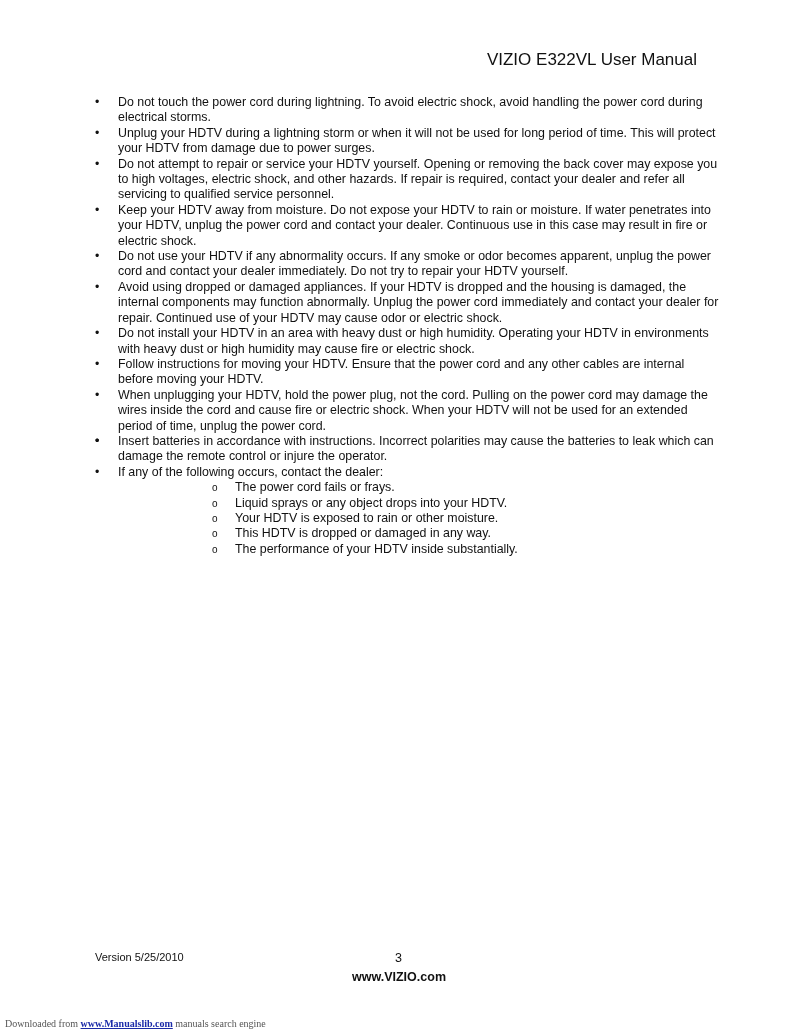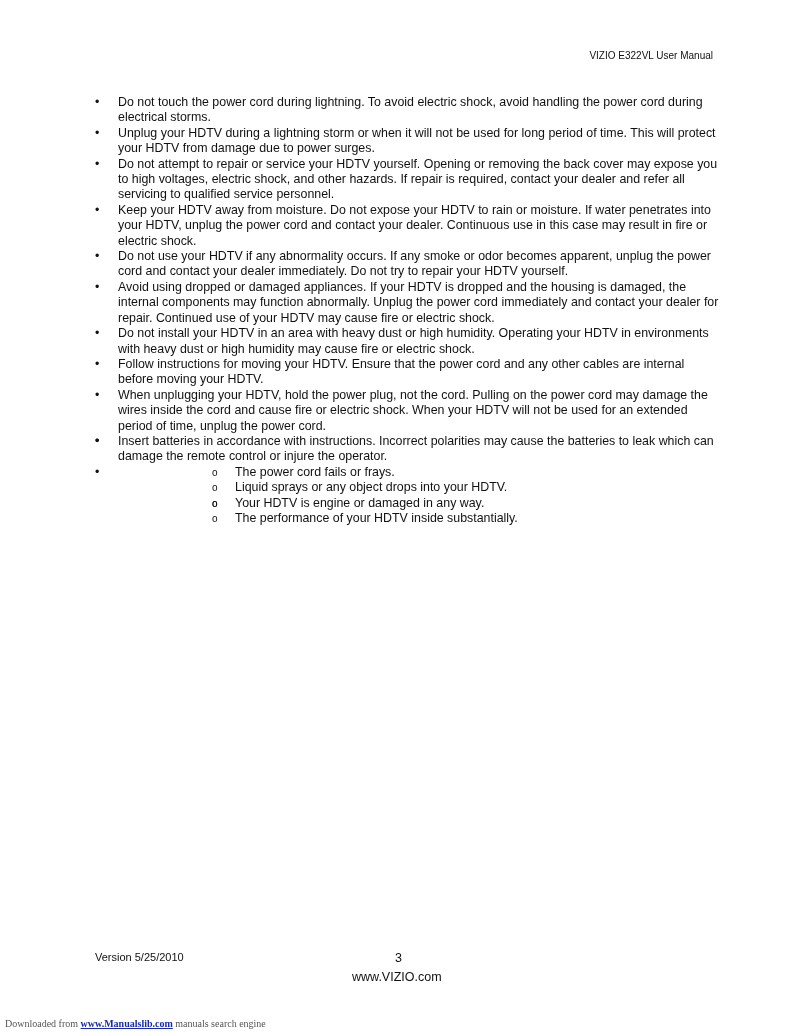--- a/index.html
+++ b/index.html
@@ -1,53 +1,53 @@
 <!DOCTYPE html>
 <html><head>
 <meta charset="utf-8">
 <style>
   html, body { margin:0; padding:0; background:#ffffff; }
   body { width:800px; height:1036px; position:relative; overflow:hidden;
          font-family:"Liberation Sans", sans-serif; color:#111; }
-  .header { position:absolute; top:50px; right:87px; font-size:10px;margin-left:32px; }
+  .header { position:absolute; top:50px; right:103px; font-size:17px;margin-left:32px; }
   .list { position:absolute; top:95px; left:95px; width:625px; margin:0; padding:0; list-style:none; }
   .item { position:relative; padding-left:23px; font-size:12.4px; line-height:15.4px; }
   .bullet { position:absolute; left:0; top:0; }
   .sublist { list-style:none; margin:0; padding:0; }
   .subitem { position:relative; padding-left:117px; font-size:12.4px; line-height:15.4px; }
   .subbullet { position:absolute; left:94px; top:0; font-size:10px; }
   .version { position:absolute; top:951px; left:95px; font-size:11px; }
   .pagenum { position:absolute; top:951px; left:395px; font-size:12.5px; }
-  .site { position:absolute; top:970px; left:352px; font-size:12.5px; font-weight:normal; }
+  .site { position:absolute; top:970px; left:352px; font-size:12.5px; font-weight:bold; }
   .dl { position:absolute; top:1018px; left:5px; font-family:"Liberation Serif", serif; font-size:10px; color:#555;text-align:right; }
   .dl a { color:#1a2aa8; font-weight:bold; text-decoration:underline; }
 </style>
 </head>
 <body>
 
 <div class="header">VIZIO E322VL User Manual</div>
 
 <ul class="list">
   <li class="item"><span class="bullet">•</span><span>Do not touch the power cord during lightning. To avoid electric shock, avoid handling the power cord during electrical storms.</span></li>
   <li class="item"><span class="bullet">•</span><span>Unplug your HDTV during a lightning storm or when it will not be used for long period of time. This will protect your HDTV from damage due to power surges.</span></li>
   <li class="item"><span class="bullet">•</span><span>Do not attempt to repair or service your HDTV yourself. Opening or removing the back cover may expose you to high voltages, electric shock, and other hazards. If repair is required, contact your dealer and refer all servicing to qualified service personnel.</span></li>
   <li class="item"><span class="bullet">•</span><span>Keep your HDTV away from moisture. Do not expose your HDTV to rain or moisture. If water penetrates into your HDTV, unplug the power cord and contact your dealer. Continuous use in this case may result in fire or electric shock.</span></li>
   <li class="item"><span class="bullet">•</span><span>Do not use your HDTV if any abnormality occurs. If any smoke or odor becomes apparent, unplug the power cord and contact your dealer immediately. Do not try to repair your HDTV yourself.</span></li>
-  <li class="item"><span class="bullet">•</span><span>Avoid using dropped or damaged appliances. If your HDTV is dropped and the housing is damaged, the internal components may function abnormally. Unplug the power cord immediately and contact your dealer for repair.  Continued use of your HDTV may cause fire or electric shock.</span></li>
+  <li class="item"><span class="bullet">•</span><span>Avoid using dropped or damaged appliances. If your HDTV is dropped and the housing is damaged, the internal components may function abnormally. Unplug the power cord immediately and contact your dealer for repair.  Continued use of your HDTV may cause odor or electric shock.</span></li>
   <li class="item"><span class="bullet">•</span><span>Do not install your HDTV in an area with heavy dust or high humidity. Operating your HDTV in environments with heavy dust or high humidity may cause fire or electric shock.</span></li>
   <li class="item"><span class="bullet">•</span><span>Follow instructions for moving your HDTV. Ensure that the power cord and any other cables are internal before moving your HDTV.</span></li>
   <li class="item"><span class="bullet">•</span><span>When unplugging your HDTV, hold the power plug, not the cord. Pulling on the power cord may damage the wires inside the cord and cause fire or electric shock. When your HDTV will not be used for an extended period of time, unplug the power cord.</span></li>
   <li class="item"><span class="bullet">•</span></li>
   <li class="item"><span class="bullet">•</span><span>Insert batteries in accordance with instructions. Incorrect polarities may cause the batteries to leak which can damage the remote control or injure the operator.</span></li>
-  <li class="item"><span class="bullet">•</span>
+  <li class="item"><span class="bullet">•</span><span>If any of the following occurs, contact the dealer:</span>
     <ul class="sublist">
       <li class="subitem"><span class="subbullet">o</span><span>The power cord fails or frays.</span></li>
       <li class="subitem"><span class="subbullet">o</span><span>Liquid sprays or any object drops into your HDTV.</span></li>
-      <li class="subitem"><span class="subbullet">o</span></li>
-      <li class="subitem"><span class="subbullet">o</span><span>Your HDTV is engine or damaged in any way.</span></li>
+      <li class="subitem"><span class="subbullet">o</span><span>Your HDTV is exposed to rain or other moisture.</span></li>
+      <li class="subitem"><span class="subbullet">o</span><span>This HDTV is dropped or damaged in any way.</span></li>
       <li class="subitem"><span class="subbullet">o</span><span>The performance of your HDTV inside substantially.</span></li>
     </ul>
   </li>
 </ul>
 
 <div class="version">Version 5/25/2010</div>
 <div class="pagenum">3</div>
 <div class="site">www.VIZIO.com</div>
 
 <div class="dl">

